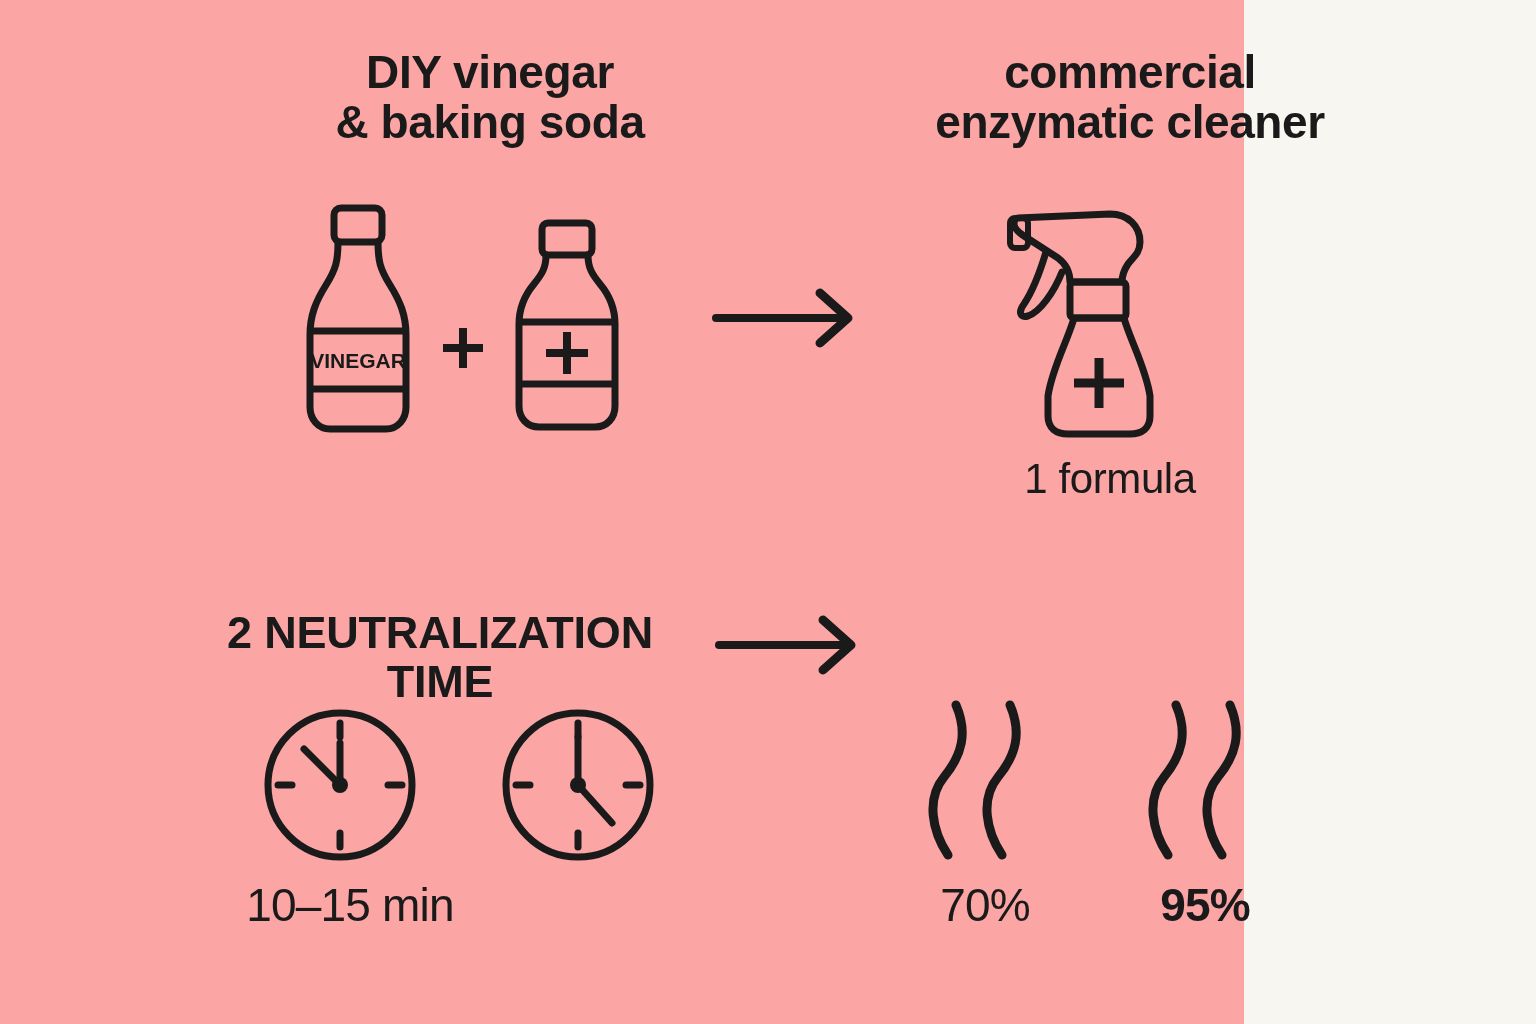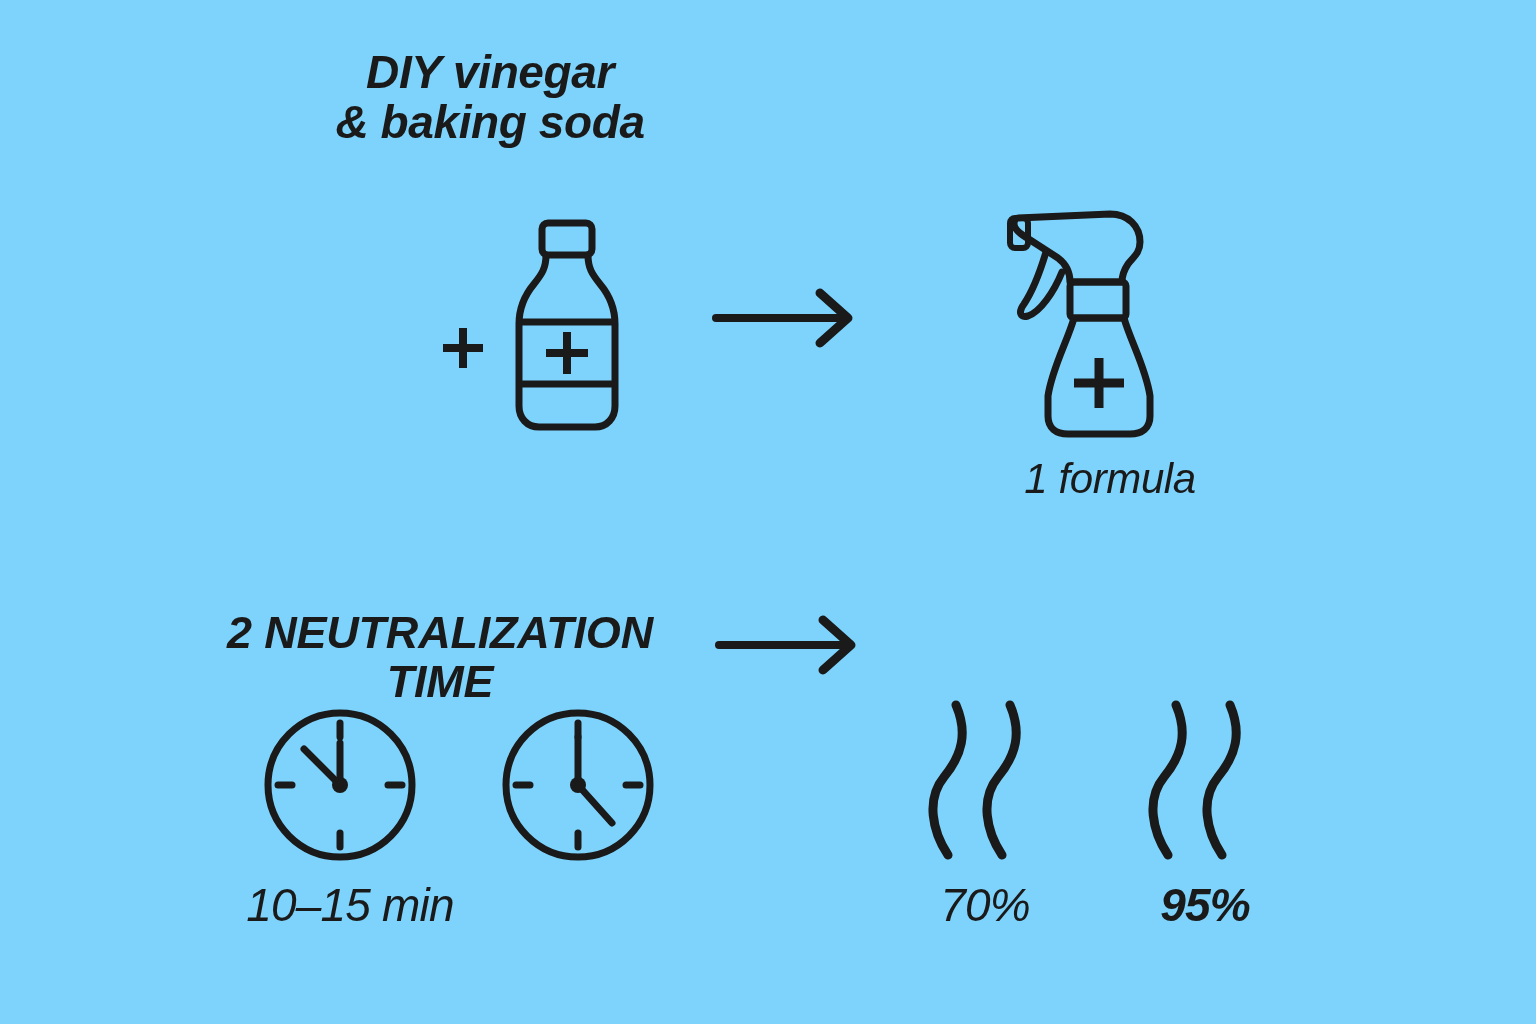--- a/index.html
+++ b/index.html
@@ -13,24 +13,23 @@
     background: #f7f6f1;
     font-family: "Liberation Sans", sans-serif;
     color: #1a1a1a;
     overflow: hidden;
     position: relative;
     -webkit-font-smoothing: antialiased;
   }
 
   .canvas {
     position: relative;
-    width: 1536px;
+    width: 1244px;
     height: 1024px;
-    background: #7dd3fc;
-    font-style: italic;
+    background: #fca5a5;
   }
 
   
   .abs { position: absolute; }
 
   .heading {
     font-weight: 700;
     font-size: 46px;
     line-height: 1.08;
     letter-spacing: -0.4px;
@@ -131,21 +130,45 @@
   }
 </style>
 </head>
 <body>
 
 <div class="canvas">
 
   <div class="abs heading" id="heading-diy">DIY vinegar
 &amp; baking soda</div>
 
-
+  <div class="abs heading" id="heading-commercial">commercial
+enzymatic cleaner</div>
+
+  <div class="icon-wrap" id="icon-bottle-vinegar">
+    <svg width="124" height="232" viewBox="0 0 124 232">
+
+      <rect class="stroke" x="38" y="5" width="48" height="34" rx="7" stroke-width="7"></rect>
+
+      <path class="stroke" stroke-width="7" d="M42 39
+               C42 58 40 66 30 82
+               C20 98 14 112 14 132
+               L14 204
+               C14 216 22 226 34 226
+               L90 226
+               C102 226 110 216 110 204
+               L110 132
+               C110 112 104 98 94 82
+               C84 66 82 58 82 39"></path>
+
+      <line class="stroke-sq" x1="14" y1="128" x2="110" y2="128" stroke-width="7"></line>
+      <line class="stroke-sq" x1="14" y1="186" x2="110" y2="186" stroke-width="7"></line>
+
+      <text class="vinegar-label-text" x="62" y="165" text-anchor="middle">VINEGAR</text>
+    </svg>
+  </div>
 
   <div class="icon-wrap" id="icon-plus-sign">
     <svg width="50" height="50" viewBox="0 0 50 50">
       <line class="stroke-sq" x1="25" y1="5" x2="25" y2="45" stroke-width="8"></line>
       <line class="stroke-sq" x1="5" y1="25" x2="45" y2="25" stroke-width="8"></line>
     </svg>
   </div>
 
   <div class="icon-wrap" id="icon-bottle-soda">
     <svg width="122" height="215" viewBox="0 0 122 215">

